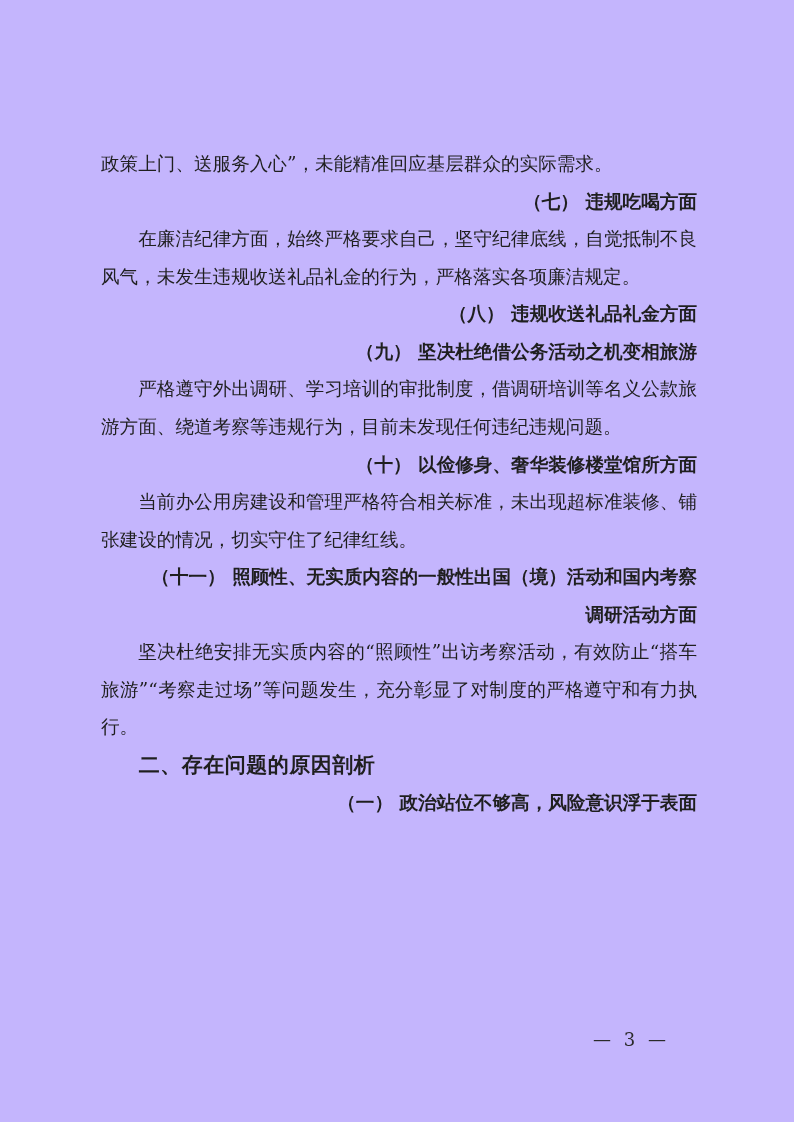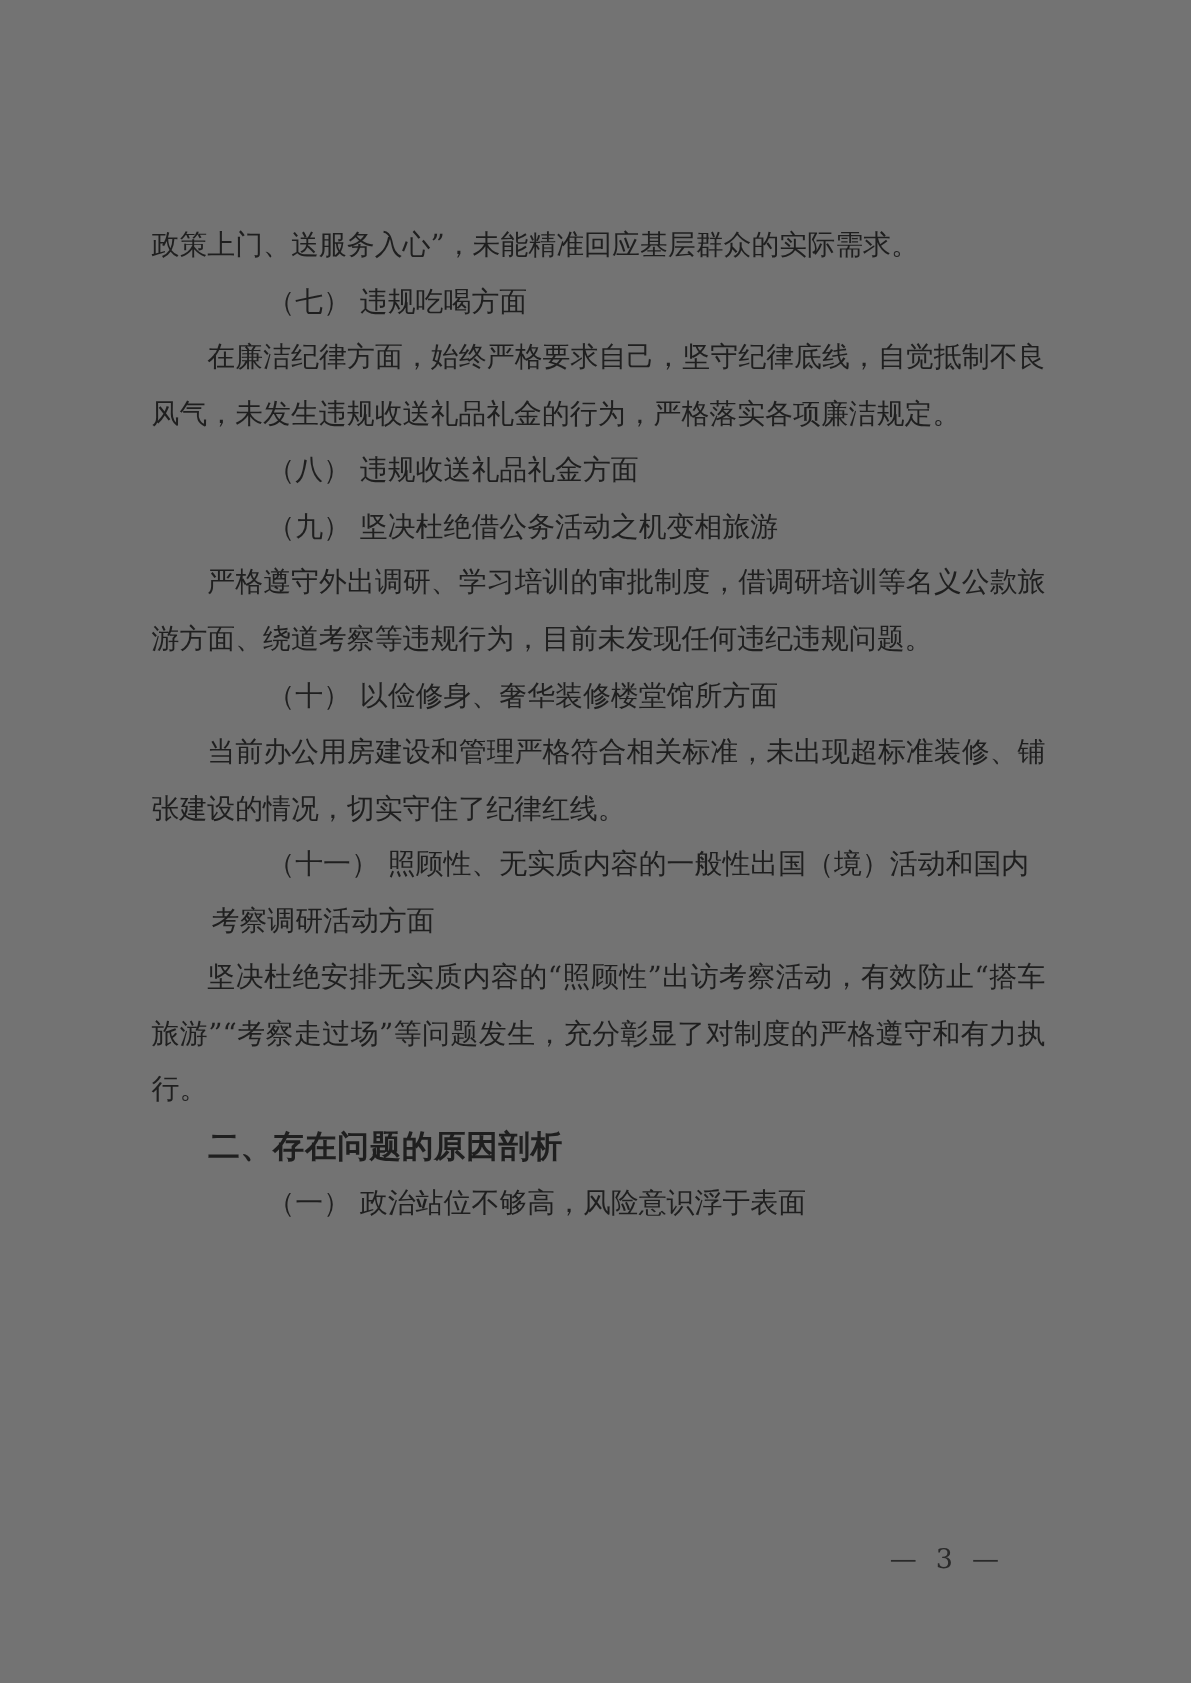--- a/index.html
+++ b/index.html
@@ -4,21 +4,21 @@
 <style>
   html, body {
     margin: 0;
     padding: 0;
     background: #ffffff;
   }
   .page {
     position: relative;
     width: 794px;
     height: 1122px;
-    background: #737373;
+    background: #c4b5fd;
     overflow: hidden;
   }
   .content {
     position: absolute;
     left: 101px;
     top: 145px;
     width: 596px;
   }
   .blk {
     margin: 0;
@@ -31,24 +31,23 @@
     word-break: break-all;
     overflow-wrap: break-word;
   }
   .noindent {
     text-indent: 0;
   }
   .indent {
     text-indent: 2em;
   }
   .heading {
-    font-weight: normal;
+    font-weight: bold;
     text-indent: 2em;
-    text-align: left;
-    margin-left: 40px;
+    text-align: right;
   }
   .section {
     font-family: Liberation Sans, sans-serif;
     font-weight: bold;
     font-size: 21px;
     text-indent: 1.8em;
     text-align: left;
     letter-spacing: 0.5px;
   }
   .footer {

